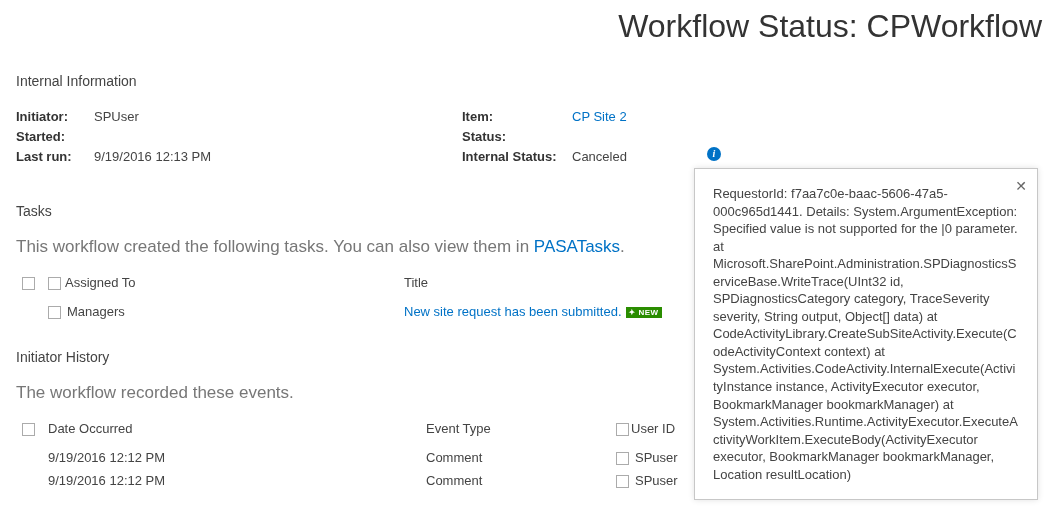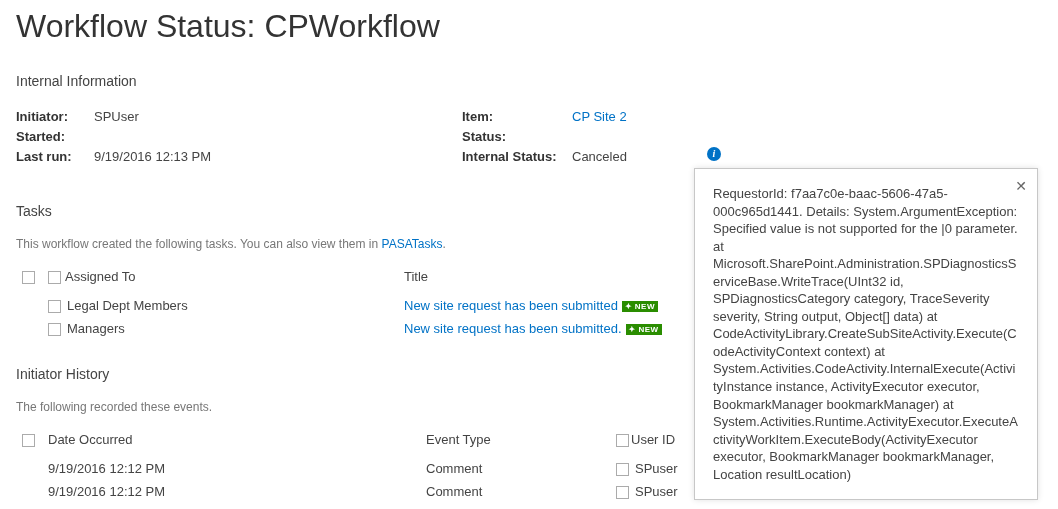--- a/index.html
+++ b/index.html
@@ -11,20 +11,21 @@
     width: 1058px;
     position: relative;
     background: #fff;
   }
   .page-title {
     font-size: 32px;
     font-weight: 200;
     color: #333;
     margin-bottom: 28px;
     font-family: "Segoe UI Light", "Segoe UI", Arial, sans-serif;
+    text-align: right;
   }
   .section-head {
     font-size: 14px;
     color: #444;
     font-weight: 400;
     margin-bottom: 18px;
   }
   .info-cols {
     display: flex;
     margin-bottom: 36px;
@@ -44,21 +45,21 @@
     color: #fff;
     font-family: Georgia, serif;
     font-style: italic;
     font-weight: bold;
     font-size: 10px;
     line-height: 14px;
     text-align: center;
     margin-left: 80px;
     vertical-align: middle;
   }
-  .tasks-intro { color: #777; font-size: 12px; margin-bottom: 14px; }
+  .tasks-intro { color: #777; font-size: 17px; margin-bottom: 14px; }
   .tbl { width: 100%; border-collapse: collapse; margin-bottom: 26px; }
   .tbl th {
     text-align: left;
     font-weight: 400;
     color: #444;
     padding: 4px 6px 10px 6px;
     font-size: 13px;
   }
   .tbl td {
     padding: 4px 6px;
@@ -168,33 +169,28 @@
   <thead>
     <tr>
       <th class="col-chk"><input type="checkbox" style=""></th>
       <th class="col-assigned"><input type="checkbox" style="margin-right: 4px;"><span>Assigned To</span></th>
       <th>Title</th>
     </tr>
   </thead>
   <tbody>
     <tr>
       <td></td>
-      <td><input type="checkbox" style="margin-right: 6px;"><span>Legal Dept Members</span></td>
-      <td><span class="link">New site request has been submitted</span><span class="badge-new">✦ NEW</span></td>
-    </tr>
-    <tr>
-      <td></td>
       <td><input type="checkbox" style="margin-right: 6px;"><span>Managers</span></td>
       <td><span class="link">New site request has been submitted.</span><span class="badge-new">✦ NEW</span></td>
     </tr>
   </tbody>
 </table>
 
 <div class="section-head">Initiator History</div>
-<div class="tasks-intro">The following recorded these events.</div>
+<div class="tasks-intro">The workflow recorded these events.</div>
 
 <table class="tbl">
   <thead>
     <tr>
       <th class="col-chk"><input type="checkbox" style=""></th>
       <th class="col-date">Date Occurred</th>
       <th class="col-evtype">Event Type</th>
       <th><input type="checkbox" style="margin-right: 2px;"><span>User ID</span></th>
     </tr>
   </thead>

